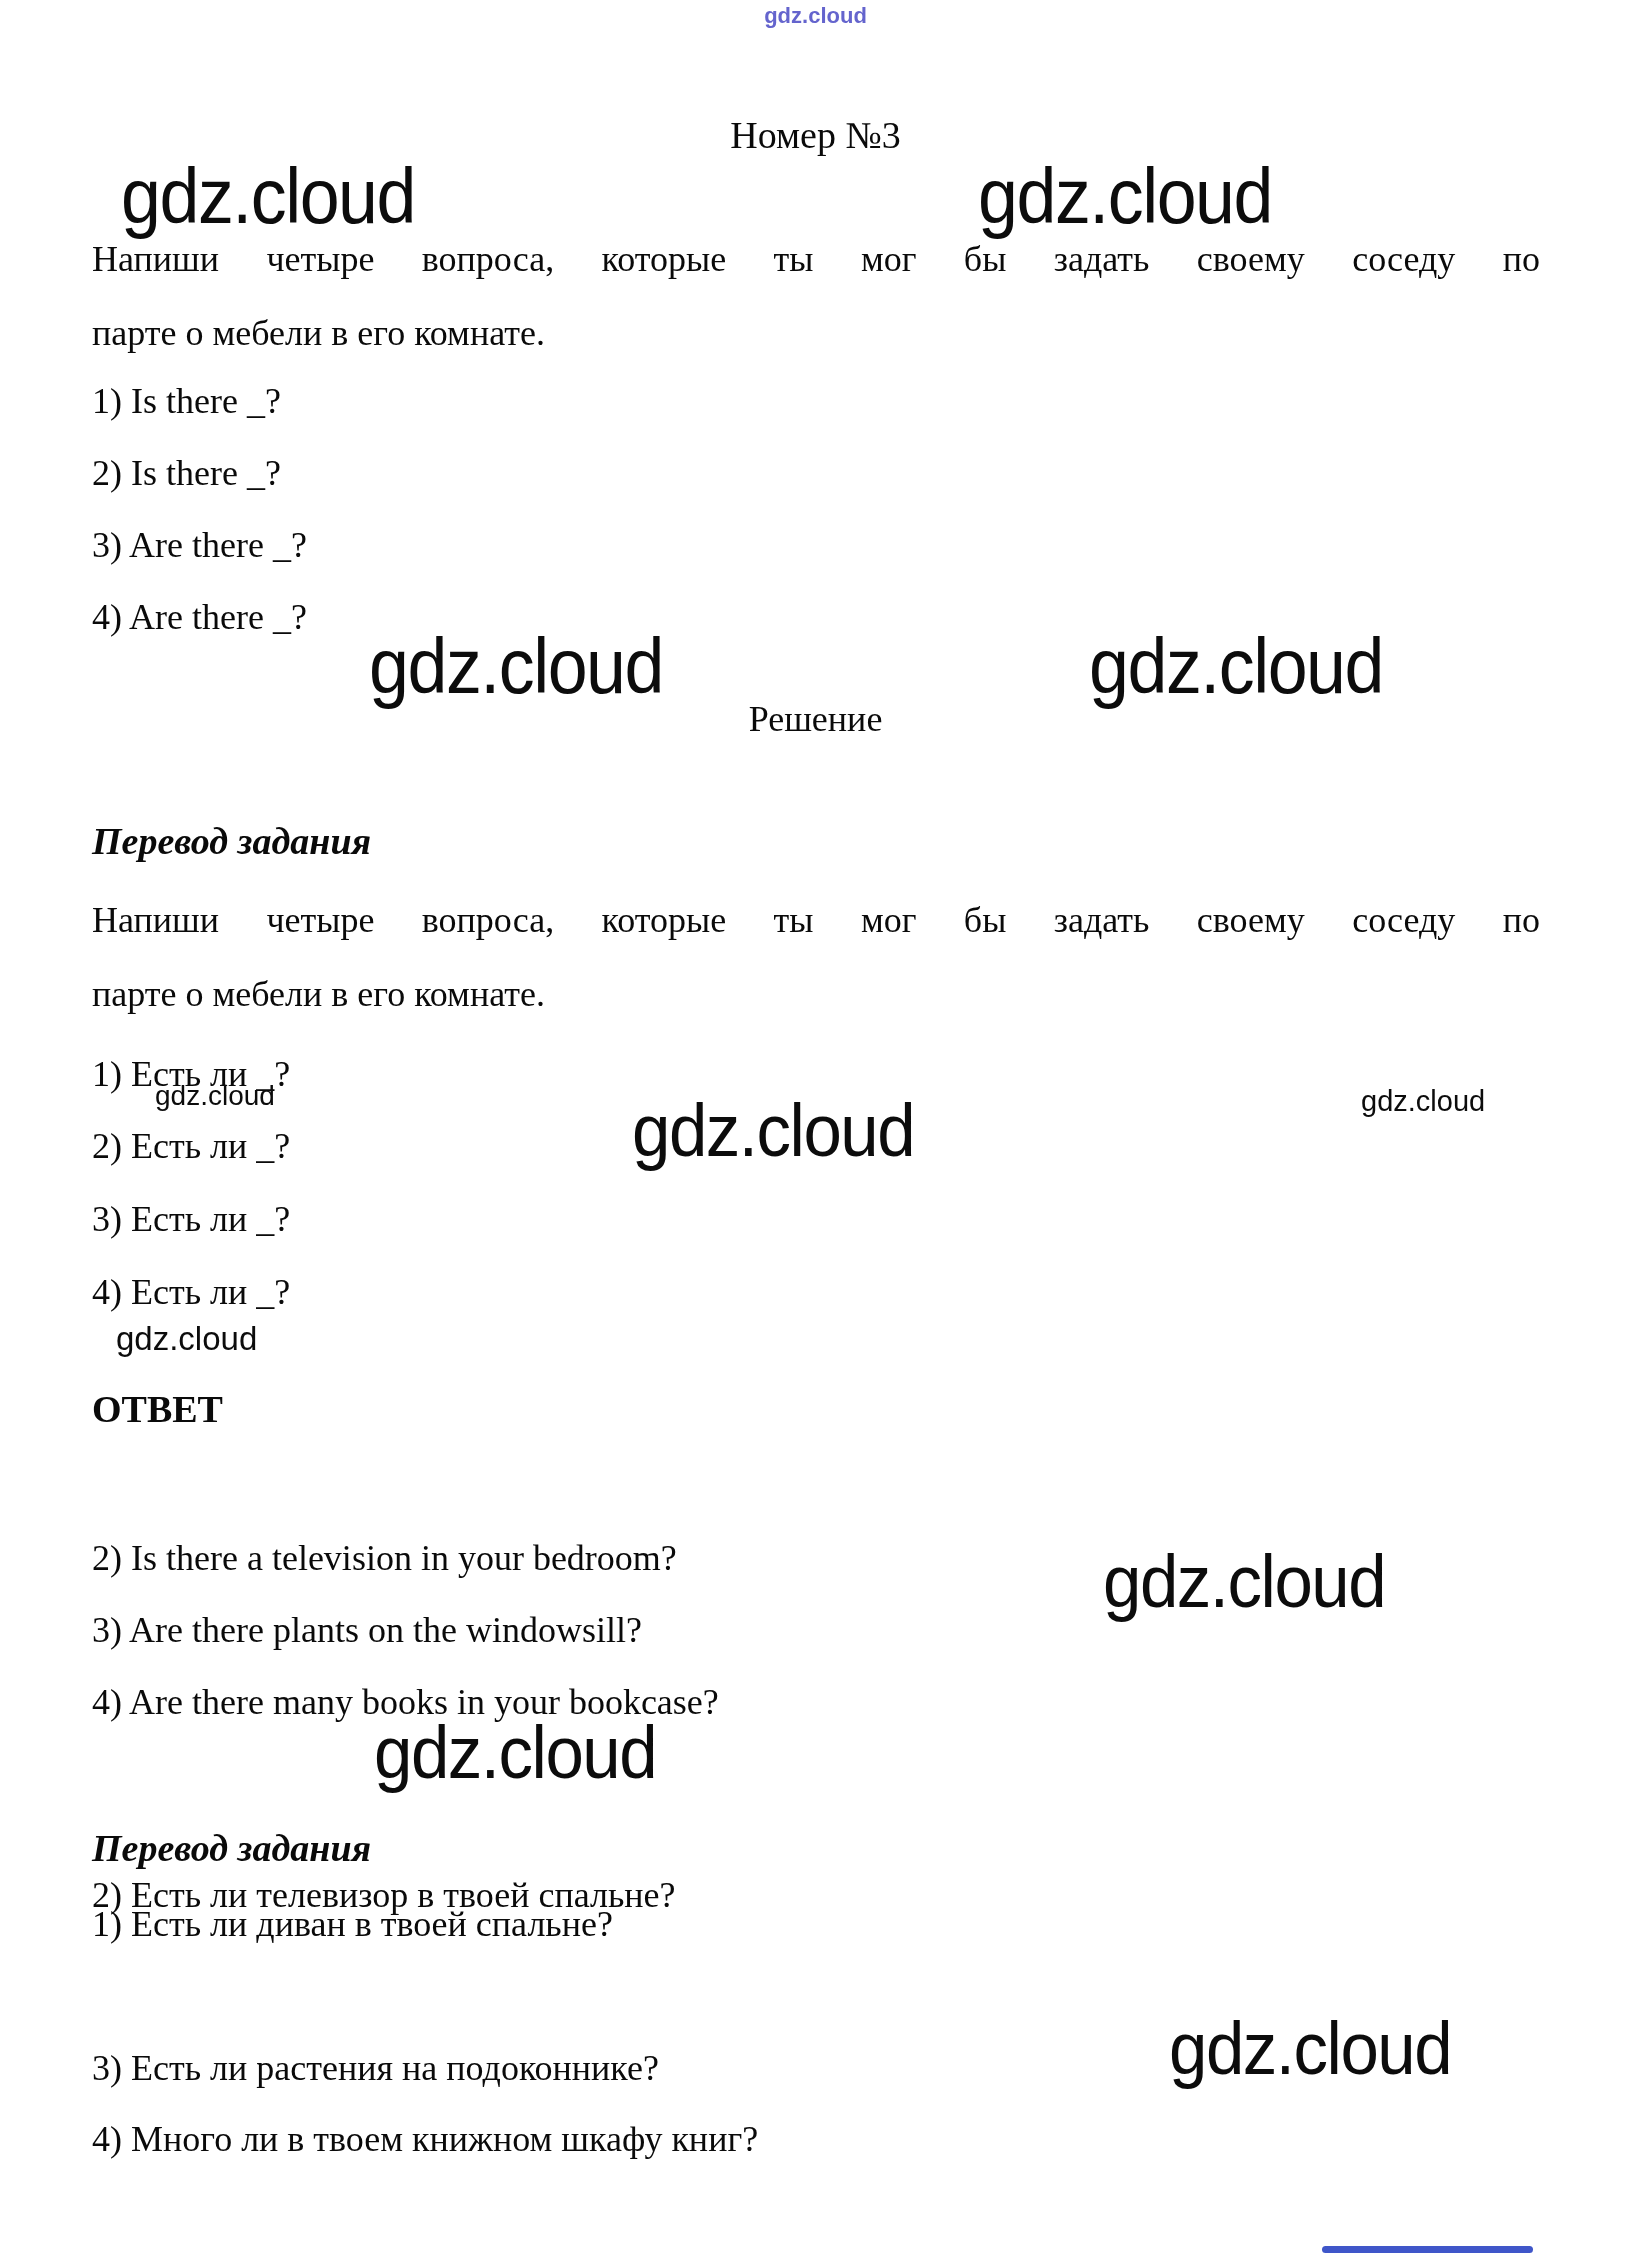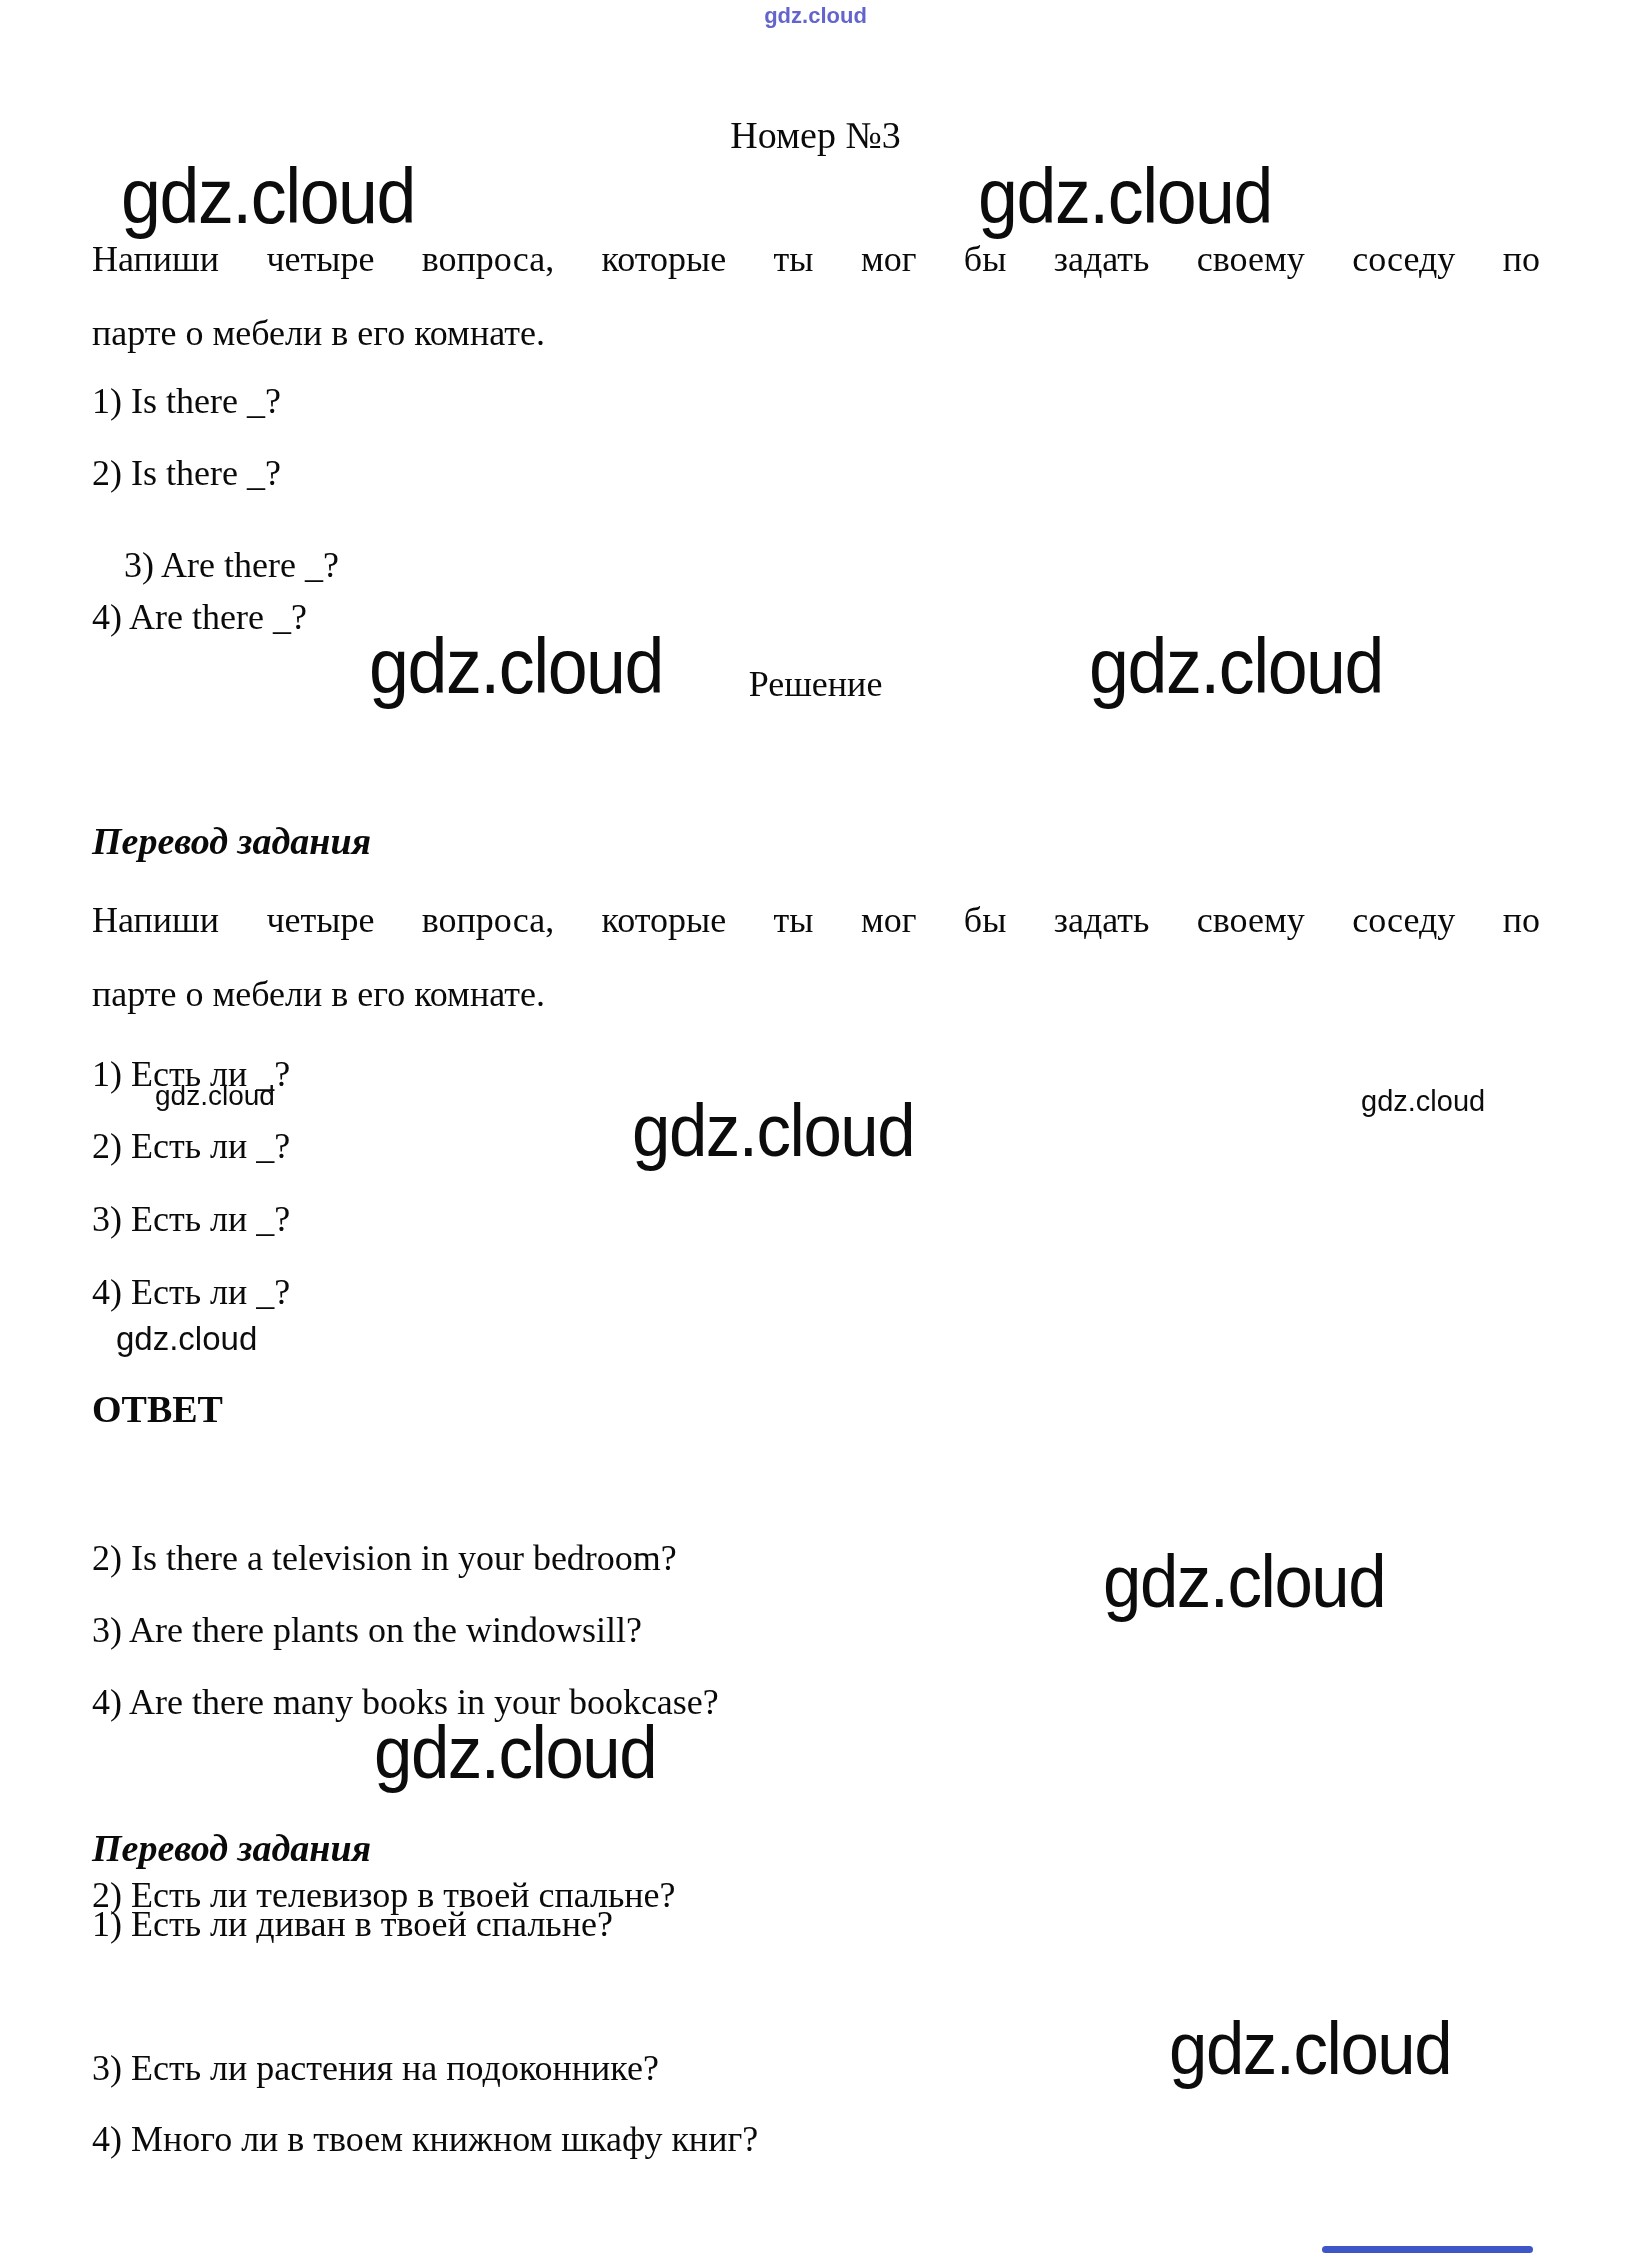--- a/index.html
+++ b/index.html
@@ -77,27 +77,27 @@
   <div class="body-text centered heading-plain" style="top:113px;font-size:38px;">Номер №3</div>
 
   <div class="watermark" style="left:121px;top:157px;font-size:78px;">gdz.cloud</div>
   <div class="watermark" style="left:978px;top:157px;font-size:78px;">gdz.cloud</div>
 
   <div class="body-text justified" style="left:92px;top:238px;">Напиши четыре вопроса, которые ты мог бы задать своему соседу по</div>
   <div class="body-text" style="left:92px;top:312px;">парте о мебели в его комнате.</div>
 
   <div class="body-text" style="left:92px;top:380px;">1) Is there _?</div>
   <div class="body-text" style="left:92px;top:452px;">2) Is there _?</div>
-  <div class="body-text" style="left:92px;top:544px;margin-left:32px;">3) Are there _?</div>
+  <div class="body-text" style="left:92px;top:524px;">3) Are there _?</div>
   <div class="body-text" style="left:92px;top:596px;text-align:center;">4) Are there _?</div>
 
   <div class="watermark" style="left:369px;top:627px;font-size:78px;">gdz.cloud</div>
   <div class="watermark" style="left:1089px;top:627px;font-size:78px;">gdz.cloud</div>
 
-  <div class="body-text centered" style="top:663px;">Решение</div>
+  <div class="body-text centered" style="top:698px;">Решение</div>
 
   <div class="body-text heading-bold-italic" style="left:92px;top:819px;">Перевод задания</div>
   <div class="body-text justified" style="left:92px;top:899px;">Напиши четыре вопроса, которые ты мог бы задать своему соседу по</div>
   <div class="body-text" style="left:92px;top:973px;">парте о мебели в его комнате.</div>
 
   <div class="body-text" style="left:92px;top:1053px;">1) Есть ли _?</div>
   <div class="watermark small" style="left:155px;top:1082px;font-size:28px;">gdz.cloud</div>
   <div class="body-text" style="left:92px;top:1125px;">2) Есть ли _?</div>
   <div class="watermark" style="left:632px;top:1093px;font-size:75px;">gdz.cloud</div>
   <div class="watermark small" style="left:1361px;top:1087px;font-size:29px;">gdz.cloud</div>

